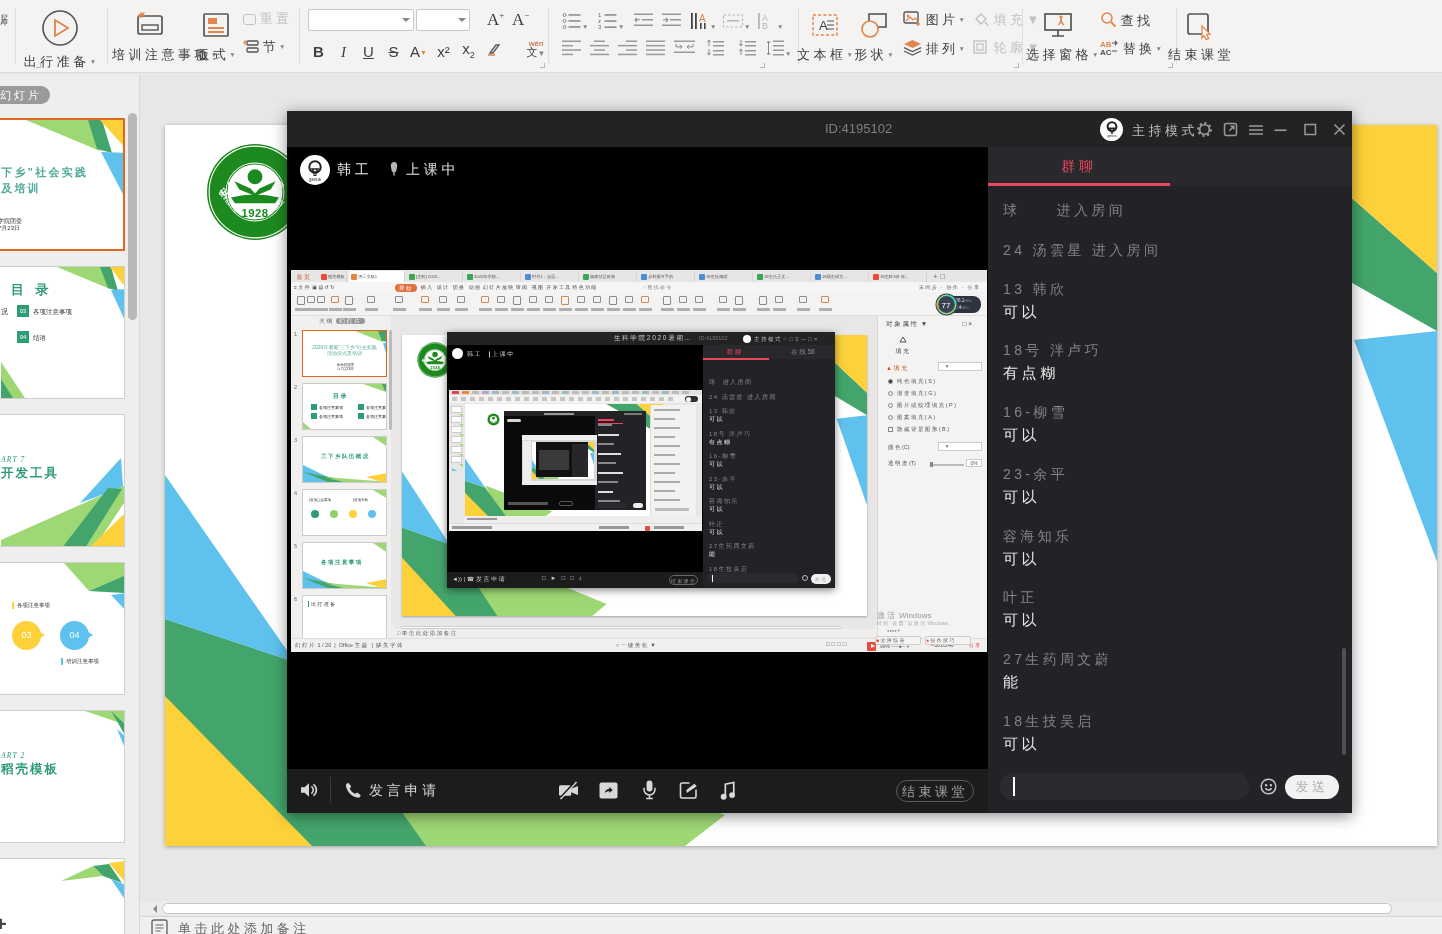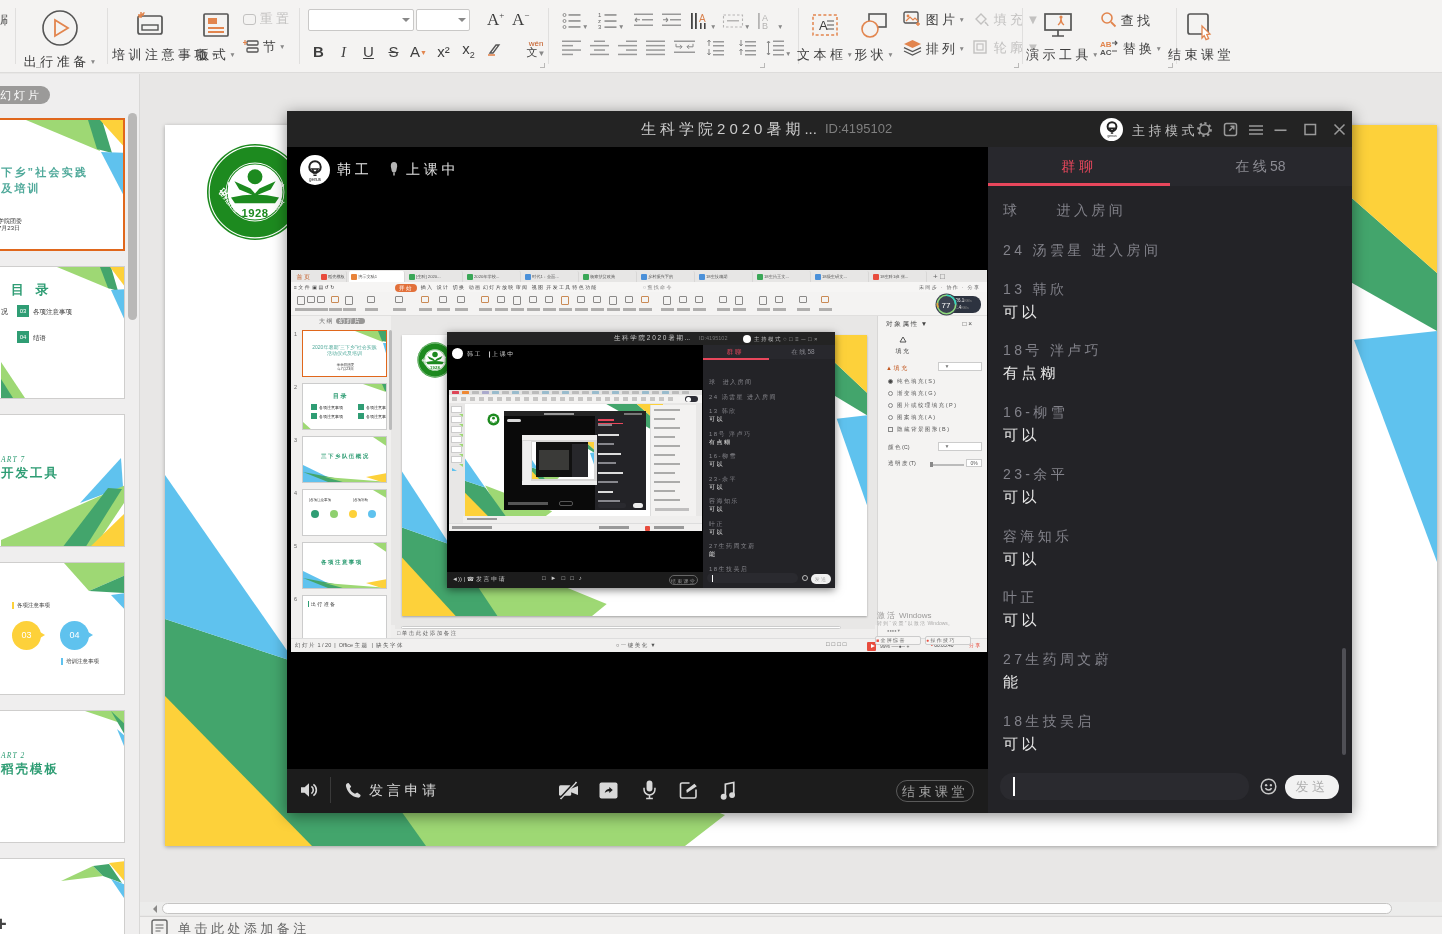--- a/index.html
+++ b/index.html
@@ -185,21 +185,21 @@
         <rect x="5" y="5" width="6" height="6" fill="none" stroke="#c2c1c0" stroke-width="1.2"></rect>
       </svg> <span class="cj">轮廓</span>▼</div>
     <div style="position:absolute;left:1022px;top:8px;width:1px;height:56px;background:#e0dfde"></div>
     <div style="position:absolute;left:1026px;top:8px;width:64px;text-align:center">
 <svg width="34" height="34" viewBox="0 0 34 34">
         <rect x="4" y="6" width="26" height="16" fill="none" stroke="#555" stroke-width="1.7"></rect>
         <path d="M17 22 v6 M11 28 h12" stroke="#555" stroke-width="1.7"></path>
         <path d="M20 10 c0 4 1.5 6 3 7 m-3-7 c0 4 -1.5 6 -3 7" stroke="#e2854e" stroke-width="1.4" fill="none"></path>
         <circle cx="20" cy="9" r="1.6" fill="#e2854e"></circle>
       </svg>
-<div style="font-size:13px;color:#3d3d3d;white-space:nowrap"><span class="cj">演示工具</span><span class="dar">▼</span></div></div>
+<div style="font-size:13px;color:#3d3d3d;white-space:nowrap"><span class="cj">选择窗格</span><span class="dar">▼</span></div></div>
     <div style="position:absolute;left:1100px;top:11px;width:64px;font-size:13px;color:#3d3d3d;white-space:nowrap">
 <svg width="17" height="17" viewBox="0 0 17 17" style="vertical-align:-3px">
         <circle cx="7" cy="7" r="5" fill="none" stroke="#e2854e" stroke-width="1.6"></circle>
         <path d="M11 11 L15.5 15.5" stroke="#e2854e" stroke-width="1.8"></path>
       </svg> <span class="cj">查找</span></div>
     <div style="position:absolute;left:1100px;top:39px;width:70px;font-size:13px;color:#3d3d3d;white-space:nowrap">
 <svg width="19" height="17" viewBox="0 0 19 17" style="vertical-align:-3px">
         <text x="0" y="8" font-size="8" fill="#e2854e" font-family="Liberation Sans" font-weight="bold">AB</text>
         <text x="0" y="16" font-size="8" fill="#555" font-family="Liberation Sans" font-weight="bold">AC</text>
         <path d="M12 4 h5 m-2 -2 l2 2 -2 2 M12 12 h5 m-13 1 l-2 -? " stroke="#555" stroke-width="1.1" fill="none"></path>
@@ -293,21 +293,20 @@
   </div>
 <div style="position:absolute;left:140px;top:916px;width:1302px;height:18px;background:#f1f0ef;border-top:1px solid #d8d7d6;overflow:hidden">
     <div style="position:absolute;left:11px;top:2px;width:18px;height:17px"><svg width="17" height="17" viewBox="0 0 17 17">
         <rect x="1" y="1" width="15" height="15" rx="2" fill="none" stroke="#666" stroke-width="1.4"></rect>
         <path d="M4.5 6 h8 M4.5 9 h8 M4.5 12 h5" stroke="#666" stroke-width="1.1"></path>
       </svg></div>
     <div style="position:absolute;left:38px;top:3px;width:220px;font-size:13px;color:#666;white-space:nowrap"><span class="cj">单击此处添加备注</span></div>
   </div>
 <div style="position:absolute;left:287px;top:111px;width:1065px;height:702px;background:#161616;box-shadow:0 3px 14px rgba(0,0,0,.45)">
     <div style="position:absolute;left:0;top:0;width:1065px;height:36px;background:#232323">
-      <div style="position:absolute;left:292px;top:9px;width:300px;font-size:15px;color:#cccccc;text-align:center"><span class="cj">生科学院2020暑期</span>...</div>
       <div style="position:absolute;left:538px;top:10px;width:120px;font-size:13px;color:#7f7f7f">ID:4195102</div>
       <div style="position:absolute;left:813px;top:7px;width:23px;height:23px;background:#fff;border-radius:50%">
         <div style="position:absolute;left:1.5px;top:1px;width:20px;height:20px"><svg width="20" height="20" viewBox="0 0 20 20">
             <circle cx="10.0" cy="7.6" r="4.4" fill="none" stroke="#222" stroke-width="2"></circle>
             <path d="M9.6 12.0 l-2.0 -2.8000000000000003 h4.8 l-2.0 2.8000000000000003 z M8.4 12.4 h3.2 M8.8 14.0 h2.4" stroke="#222" stroke-width="1.4" fill="none"></path>
             <text x="10.0" y="18.400000000000002" font-size="3.4000000000000004" text-anchor="middle" fill="#222" font-family="Liberation Sans">genus</text>
           </svg></div>
       </div>
       <div style="position:absolute;left:845px;top:11px;width:70px;font-size:13px;color:#c0c0c0"><span class="cj">主持模式</span></div>
       <div style="position:absolute;left:910px;top:11px;width:15px;height:15px"><svg width="15" height="15" viewBox="0 0 15 15">
@@ -856,21 +855,20 @@
       <div style="position:absolute;left:431px;top:11px;width:21px;height:21px"><svg width="21" height="21" viewBox="0 0 21 21">
           <path d="M7.35 16.8 V4.2 l8.4 -1.68 V15.12" stroke="#d8d8d8" stroke-width="1.7" fill="none"></path>
           <circle cx="5.67" cy="16.8" r="2.9400000000000004" fill="#d8d8d8"></circle>
           <circle cx="14.07" cy="15.12" r="2.9400000000000004" fill="#d8d8d8"></circle>
         </svg></div>
       <div style="position:absolute;left:609px;top:11px;width:78px;height:22px;border:1px solid #5a5a5a;border-radius:12px;color:#a2a2a2;font-size:13px;text-align:center;line-height:22px"><span class="cj">结束课堂</span></div>
     </div>
     <div style="position:absolute;left:701px;top:36px;width:364px;height:666px;background:#232327">
       <div style="position:absolute;left:0;top:0;width:364px;height:39px;background:#28282d">
         <div style="position:absolute;left:0;top:0;width:182px;height:38px;color:#e8475c;font-size:14px;text-align:center;line-height:38px"><span class="cj">群聊</span></div>
-        <div style="position:absolute;left:182px;top:0;width:181px;height:38px;color:#8b8b92;font-size:14px;text-align:center;line-height:38px"><span class="cj2">在线</span>58</div>
         <div style="position:absolute;left:0;top:36px;width:182px;height:3px;background:#e8475c"></div>
       </div>
       <div style="position:absolute;left:15px;top:55px;width:340px;font-size:14px;color:#82828a;white-space:nowrap"><span class="cj2">球&nbsp;&nbsp;&nbsp;&nbsp;&nbsp;进入房间</span></div>
       <div style="position:absolute;left:15px;top:95px;width:340px;font-size:14px;color:#82828a;white-space:nowrap"><span class="cj2">24 汤雲星 进入房间</span></div>
       <div style="position:absolute;left:15px;top:134px;width:340px;font-size:14px;color:#82828a;white-space:nowrap"><span class="cj2">13 韩欣</span></div>
       <div style="position:absolute;left:15px;top:156px;width:340px;font-size:15px;color:#e8e8e8;white-space:nowrap"><span class="cj2">可以</span></div>
       <div style="position:absolute;left:15px;top:195px;width:340px;font-size:14px;color:#82828a;white-space:nowrap"><span class="cj2">18号 泮卢巧</span></div>
       <div style="position:absolute;left:15px;top:217px;width:340px;font-size:15px;color:#e8e8e8;white-space:nowrap"><span class="cj2">有点糊</span></div>
       <div style="position:absolute;left:15px;top:257px;width:340px;font-size:14px;color:#82828a;white-space:nowrap"><span class="cj2">16-柳雪</span></div>
       <div style="position:absolute;left:15px;top:279px;width:340px;font-size:15px;color:#e8e8e8;white-space:nowrap"><span class="cj2">可以</span></div>

